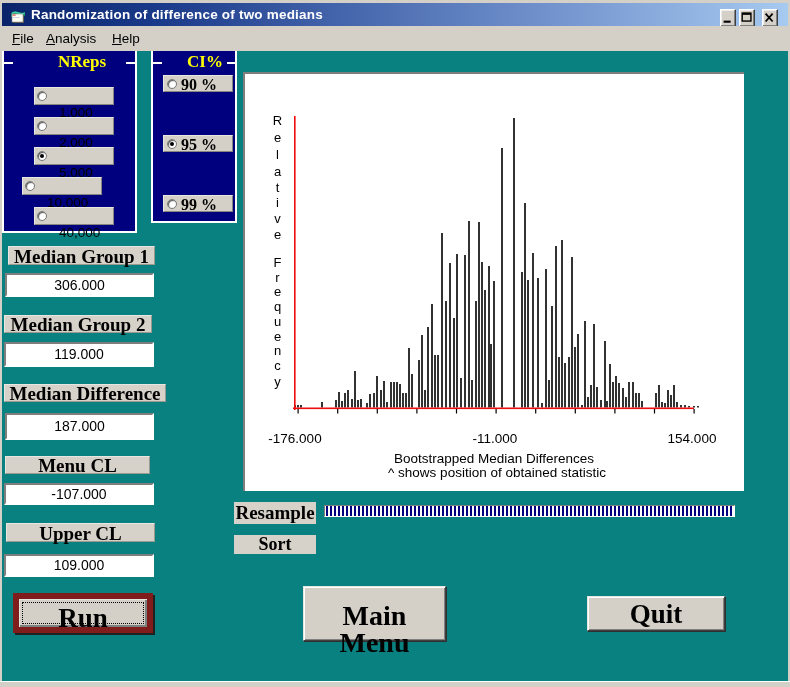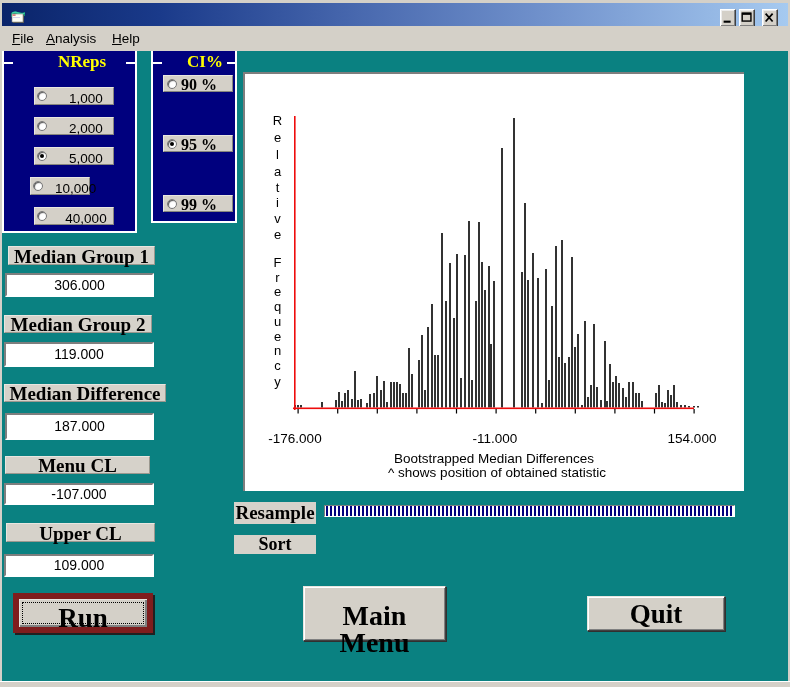--- a/index.html
+++ b/index.html
@@ -20,21 +20,21 @@
 .mitem { position:absolute; top:5px; font-size:13.5px; color:#000; }
 u { text-decoration:underline; }
 
 .frame { background:#00007e; border:2px solid #fff; border-top:none; }
 .fcap { position:absolute; color:#ffff00; font-family:"Liberation Serif", serif; font-weight:bold; font-size:17px; }
 .stub { position:absolute; height:2px; background:#fff; }
 .rrow { position:absolute; background:#d4d0c8; border:1px solid; border-color:#e8e6e0 #87867e #87867e #e8e6e0; }
 .rcir { position:absolute; width:10px; height:10px; border-radius:50%; background:#fff;
   border:1px solid #777; box-shadow:inset 1px 1px 1px #555; }
 .rdot { position:absolute; left:2px; top:2px; width:4px; height:4px; border-radius:50%; background:#000; }
-.rtxt { display:block; text-align:center; font-size:13.5px; margin-top:3px; padding-left:24px; }
+.rtxt { display:block; font-size:13.5px; margin-top:17px; padding-left:24px; }
 .citxt { display:block; font-family:"Liberation Serif", serif; font-weight:bold; font-size:16px; padding-left:17px; }
 
 .flabel { position:absolute; background:#d6d2ca; color:#000; font-family:"Liberation Serif", serif;
   font-weight:bold; font-size:19px; text-align:center; border:1px solid; border-color:#e8e6e0 #9a988f #9a988f #e8e6e0; }
 .tbox { position:absolute; background:#fff; text-align:center; font-size:14px;
   border:2px solid; border-color:#7e7e7e #fff #fff #7e7e7e; }
 
 .chart { left:243px; top:72px; width:501px; height:419px; background:#fff; }
 
 .glabel { position:absolute; background:#d6d2ca; color:#000; font-family:"Liberation Serif", serif;
@@ -59,20 +59,21 @@
 <div class="abs bbot"></div>
 <div class="abs titlebar">
   <svg class="abs ticon" viewBox="0 0 16 16">
     <path d="M1 4 Q4 1.5 8 3 Q12 4.5 15 3 L15 7 L1 8 Z" fill="#0e8f6e"></path>
     <path d="M2 3.6 Q5 1.8 8 3.2 Q12 4.6 14.6 3.4 L14.6 5 Q11 6.2 8 5 Q4 3.6 2 5.2 Z" fill="#3fd0a8"></path>
     <rect x="3" y="6" width="11" height="8" fill="#55554f"></rect>
     <rect x="2" y="5" width="11" height="8" fill="#fdfdf4" stroke="#8a8a80" stroke-width="0.6"></rect>
     <rect x="2.6" y="5.6" width="3" height="1" fill="#cc3333"></rect>
     <rect x="3" y="8" width="7" height="0.8" fill="#c9c9e8"></rect>
   </svg>
+  <span class="abs ttext">Randomization of difference of two medians</span>
   <div class="abs tbtn" style="left:718px"><svg viewBox="0 0 16 16" width="14" height="16">
         <rect x="3" y="11" width="8" height="2.4" fill="#000"></rect>
       </svg></div>
   <div class="abs tbtn" style="left:737px"><svg viewBox="0 0 16 16" width="14" height="16">
         <rect x="2.5" y="2.5" width="10" height="9" fill="none" stroke="#000" stroke-width="1.6"></rect>
         <rect x="2.5" y="2" width="10" height="2.4" fill="#000"></rect>
       </svg></div>
   <div class="abs tbtn" style="left:760px"><svg viewBox="0 0 16 16" width="14" height="16">
         <path d="M3 3 L11 12 M11 3 L3 12" stroke="#000" stroke-width="2"></path>
       </svg></div>
@@ -94,21 +95,21 @@
 <div class="rrow" style="left:34px;top:117px;width:80px;height:18px">
     <span class="rcir" style="left:2px;top:3px"></span>
     <span class="rtxt">2,000</span>
   </div>
 <div class="rrow" style="left:34px;top:147px;width:80px;height:18px">
     <span class="rcir" style="left:2px;top:3px">
       <span class="rdot"></span>
     </span>
     <span class="rtxt">5,000</span>
   </div>
-<div class="rrow" style="left:30px;top:177px;width:60px;height:18px">
+<div class="rrow" style="left:22px;top:177px;width:80px;height:18px">
     <span class="rcir" style="left:2px;top:3px"></span>
     <span class="rtxt">10,000</span>
   </div>
 <div class="rrow" style="left:34px;top:207px;width:80px;height:18px">
     <span class="rcir" style="left:2px;top:3px"></span>
     <span class="rtxt">40,000</span>
   </div>
 
 <div class="abs frame" style="left:151px;top:51px;width:86px;height:172px"></div>
 <div class="stub" style="left:153px;top:62px;width:9px"></div>

